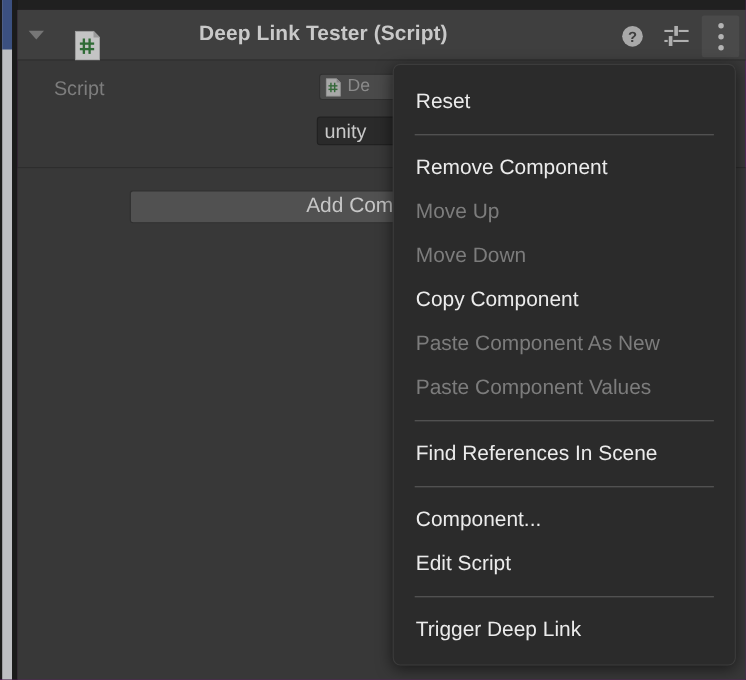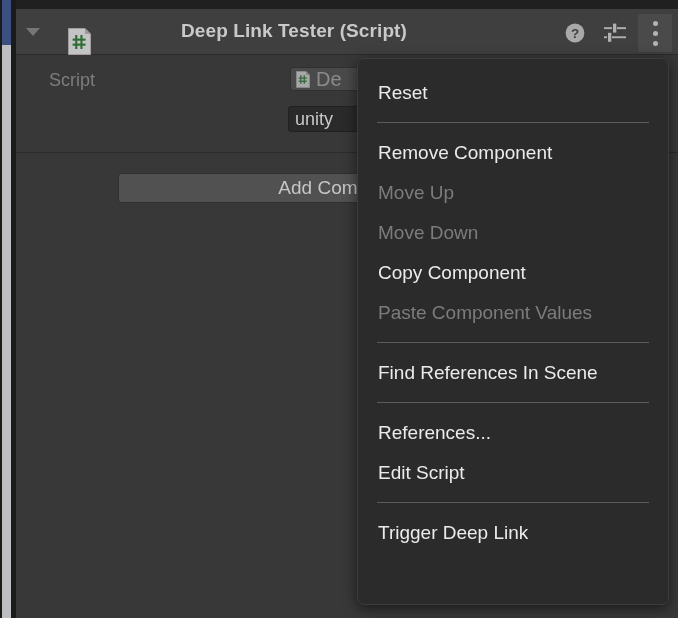--- a/index.html
+++ b/index.html
@@ -164,21 +164,21 @@
     padding-left: 5px;
     overflow: hidden;
   }
   .objfield-icon {
     position: relative;
     width: 14px; height: 17px;
     flex: 0 0 auto;
     margin-right: 6px;
   }
   .objfield-text {
-    font-size: 20px;
+    font-size: 16px;
     color: #8b8b8b;
     white-space: nowrap;
   }
 
   .textfield {
     position: absolute;
     left: 272px; top: 1px;
     width: 374px; height: 26px;
     background: #2a2a2a;
     border: 1px solid #212121;
@@ -366,23 +366,24 @@
     </div>
   </div>
 
   <div class="ctx-menu" id="ctx-menu">
       <div class="ctx-item">Reset</div>
       <div class="ctx-sep"></div>
       <div class="ctx-item">Remove Component</div>
       <div class="ctx-item disabled">Move Up</div>
       <div class="ctx-item disabled">Move Down</div>
       <div class="ctx-item">Copy Component</div>
+      <div class="ctx-item disabled">Paste Component As New</div>
       <div class="ctx-item disabled">Paste Component Values</div>
       <div class="ctx-sep"></div>
       <div class="ctx-item">Find References In Scene</div>
       <div class="ctx-sep"></div>
-      <div class="ctx-item">References...</div>
+      <div class="ctx-item">Component...</div>
       <div class="ctx-item">Edit Script</div>
       <div class="ctx-sep"></div>
       <div class="ctx-item">Trigger Deep Link</div>
     </div>
 
 </div>
 
 </body></html>

